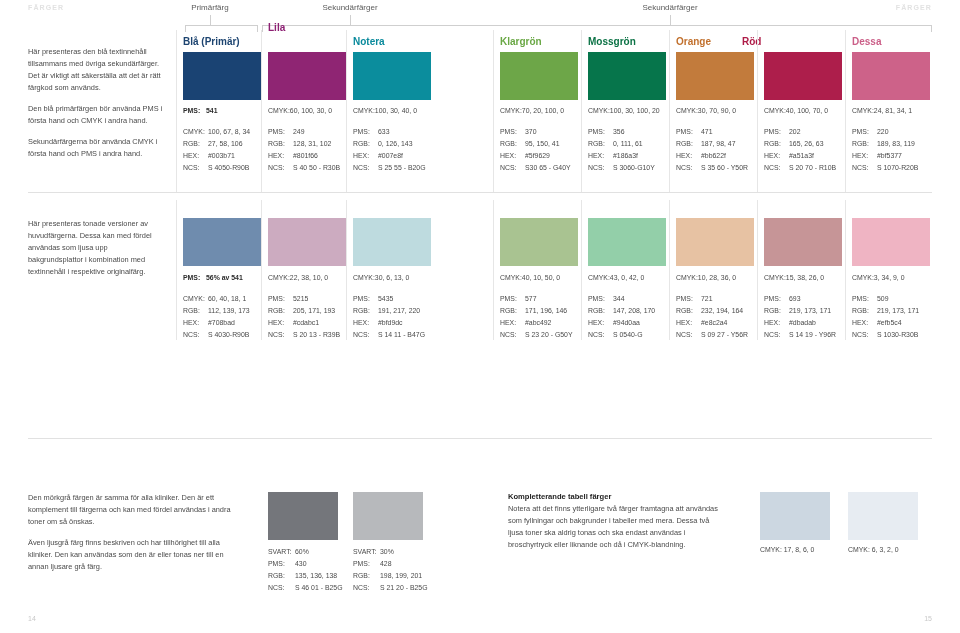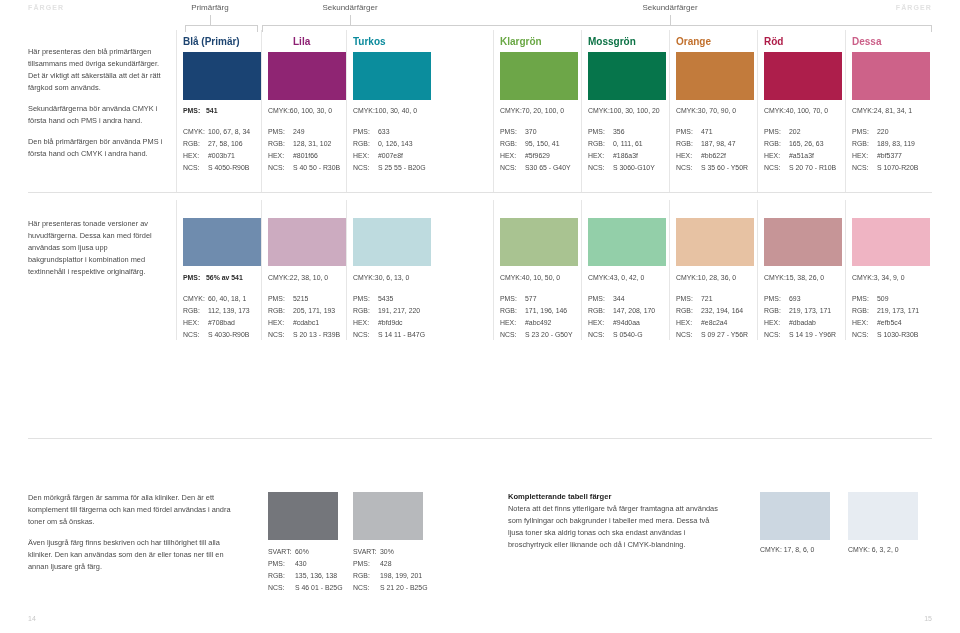--- a/index.html
+++ b/index.html
@@ -80,45 +80,45 @@
     <div class="brk-line" style="left:185px;top:25px;width:1px;height:7px;"></div>
     <div class="brk-line" style="left:257px;top:25px;width:1px;height:7px;"></div>
     <div class="brk-line" style="left:262px;top:25px;width:1px;height:7px;"></div>
     <div class="brk-line" style="left:931px;top:25px;width:1px;height:7px;"></div>
   </div>
 
   <div class="section" style="top:0;height:200px;">
     <div class="rule" style="left:28px;top:192px;width:904px;"></div>
 
     <div class="intro" style="left:28px;top:46px;width:135px;">
-      <p>Här presenteras den blå primärfärgen tillsammans med övriga sekundärfärger. Det är viktigt att säkerställa att det är rätt färgkod som används.</p>
+      <p>Här presenteras den blå textinnehåll tillsammans med övriga sekundärfärger. Det är viktigt att säkerställa att det är rätt färgkod som används.</p>
+      <p>Den blå primärfärgen bör använda PMS i första hand och CMYK i andra hand.</p>
       <p>Sekundärfärgerna bör använda CMYK i första hand och PMS i andra hand.</p>
-      <p>Den blå primärfärgen bör använda PMS i första hand och CMYK i andra hand.</p>
     </div>
 
     <div id="s1-cols">
         <div class="colname" style="left:183px;top:36px;color:#1d4470;">Blå (Primär)</div>
         <div class="swatch" style="left:183px;top:52px;width:78px;height:48px;background:#1a4373;"></div>
         <div class="speclead bold" style="left:183px;top:107px;"><span style="display:inline-block;width:23px;">PMS:</span><span>541</span></div>
         <div class="specblock" style="left:183px;top:126px;">
           <span class="specrow"><span class="k" style="width:25px;">CMYK:</span><span>100, 67, 8, 34</span></span>
           <span class="specrow"><span class="k" style="width:25px;">RGB:</span><span>27, 58, 106</span></span>
           <span class="specrow"><span class="k" style="width:25px;">HEX:</span><span>#003b71</span></span>
           <span class="specrow"><span class="k" style="width:25px;">NCS:</span><span>S 4050-R90B</span></span>
         </div>
-        <div class="colname" style="left:268px;top:36px;color:#8d2073;margin-left:25px;">Lila</div>
+        <div class="colname" style="left:268px;top:22px;color:#8d2073;">Lila</div>
         <div class="swatch" style="left:268px;top:52px;width:78px;height:48px;background:#8f2573;"></div>
         <div class="speclead" style="left:268px;top:107px;"><span>CMYK:</span><span>60, 100, 30, 0</span></div>
         <div class="specblock" style="left:268px;top:126px;">
           <span class="specrow"><span class="k" style="width:25px;">PMS:</span><span>249</span></span>
           <span class="specrow"><span class="k" style="width:25px;">RGB:</span><span>128, 31, 102</span></span>
           <span class="specrow"><span class="k" style="width:25px;">HEX:</span><span>#801f66</span></span>
           <span class="specrow"><span class="k" style="width:25px;">NCS:</span><span>S 40 50 - R30B</span></span>
         </div>
-        <div class="colname" style="left:353px;top:36px;color:#0a8a9c;">Turkos</div>
+        <div class="colname" style="left:353px;top:36px;color:#0a8a9c;">Notera</div>
         <div class="swatch" style="left:353px;top:52px;width:78px;height:48px;background:#0b8d9d;"></div>
         <div class="speclead" style="left:353px;top:107px;"><span>CMYK:</span><span>100, 30, 40, 0</span></div>
         <div class="specblock" style="left:353px;top:126px;">
           <span class="specrow"><span class="k" style="width:25px;">PMS:</span><span>633</span></span>
           <span class="specrow"><span class="k" style="width:25px;">RGB:</span><span>0, 126, 143</span></span>
           <span class="specrow"><span class="k" style="width:25px;">HEX:</span><span>#007e8f</span></span>
           <span class="specrow"><span class="k" style="width:25px;">NCS:</span><span>S 25 55 - B20G</span></span>
         </div>
         <div class="colname" style="left:500px;top:36px;color:#6aa845;">Klargrön</div>
         <div class="swatch" style="left:500px;top:52px;width:78px;height:48px;background:#6da648;"></div>
@@ -140,21 +140,21 @@
         </div>
         <div class="colname" style="left:676px;top:36px;color:#c1702d;">Orange</div>
         <div class="swatch" style="left:676px;top:52px;width:78px;height:48px;background:#c27b3c;"></div>
         <div class="speclead" style="left:676px;top:107px;"><span>CMYK:</span><span>30, 70, 90, 0</span></div>
         <div class="specblock" style="left:676px;top:126px;">
           <span class="specrow"><span class="k" style="width:25px;">PMS:</span><span>471</span></span>
           <span class="specrow"><span class="k" style="width:25px;">RGB:</span><span>187, 98, 47</span></span>
           <span class="specrow"><span class="k" style="width:25px;">HEX:</span><span>#bb622f</span></span>
           <span class="specrow"><span class="k" style="width:25px;">NCS:</span><span>S 35 60 - Y50R</span></span>
         </div>
-        <div class="colname" style="left:764px;top:36px;color:#ae1b47;">Röd</div>
+        <div class="colname" style="left:742px;top:36px;color:#ae1b47;">Röd</div>
         <div class="swatch" style="left:764px;top:52px;width:78px;height:48px;background:#ad1e4b;"></div>
         <div class="speclead" style="left:764px;top:107px;"><span>CMYK:</span><span>40, 100, 70, 0</span></div>
         <div class="specblock" style="left:764px;top:126px;">
           <span class="specrow"><span class="k" style="width:25px;">PMS:</span><span>202</span></span>
           <span class="specrow"><span class="k" style="width:25px;">RGB:</span><span>165, 26, 63</span></span>
           <span class="specrow"><span class="k" style="width:25px;">HEX:</span><span>#a51a3f</span></span>
           <span class="specrow"><span class="k" style="width:25px;">NCS:</span><span>S 20 70 - R10B</span></span>
         </div>
         <div class="colname" style="left:852px;top:36px;color:#cb5f88;">Dessa</div>
         <div class="swatch" style="left:852px;top:52px;width:78px;height:48px;background:#cd6289;"></div>

